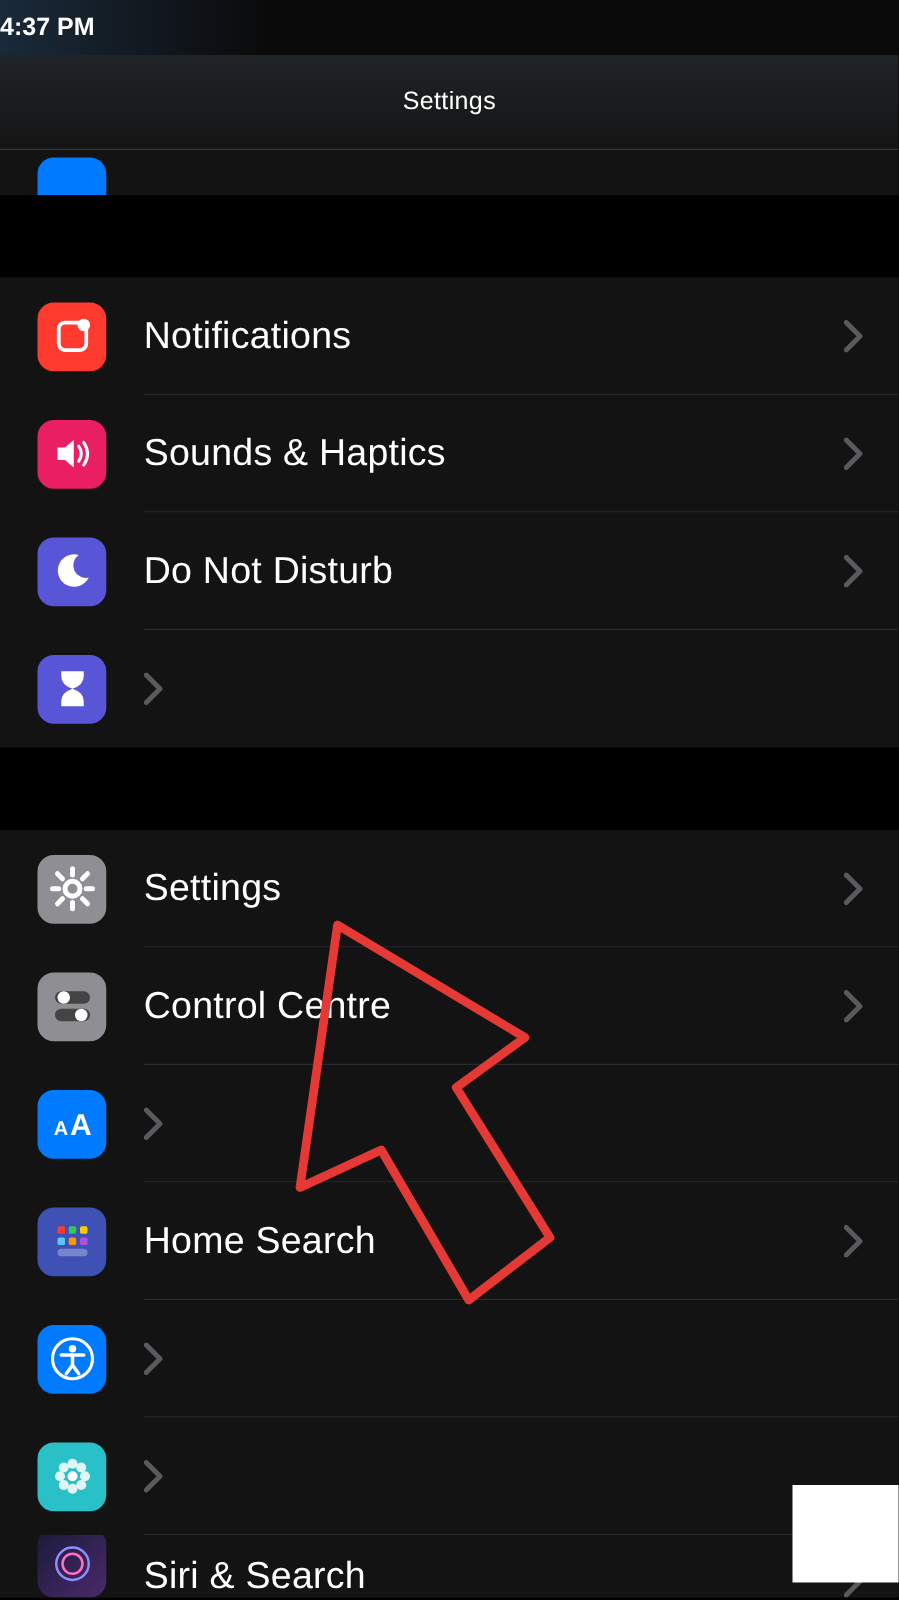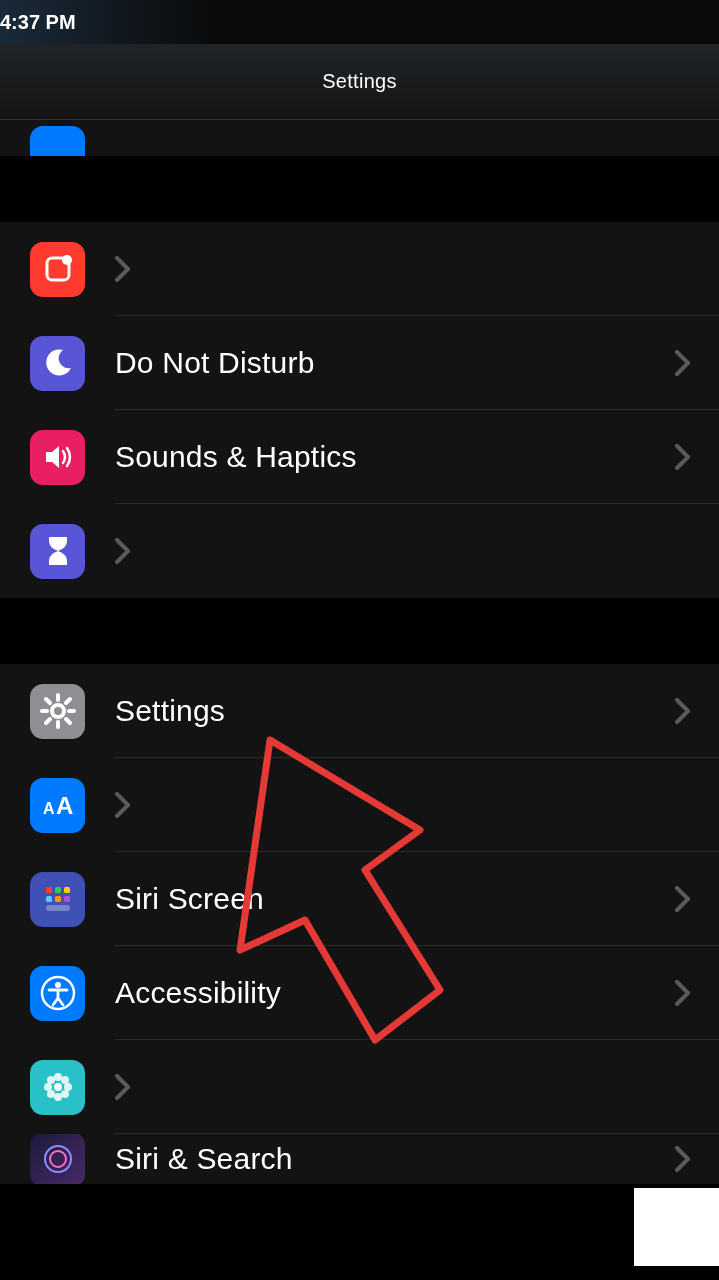--- a/index.html
+++ b/index.html
@@ -87,21 +87,21 @@
       flex-shrink: 0;
     }
     .partial-row {
       height: 36px;
       background: #131313;
       display:flex;
       align-items:flex-end;
       padding: 0 28px 0 30px;
     }
     .partial-row .icon-wrap { width:55px; height:30px; border-radius:13px 13px 0 0; }
-    .cut-row { height: 50px; align-items:center; overflow:hidden;}
+    .cut-row { height: 50px; align-items:flex-end; overflow:hidden;}
     
     .bg-notif { background:#ff3b30; }
     .bg-sound { background:#e91e63; }
     .bg-dnd { background:#5856d6; }
     .bg-screentime { background:#5856d6; }
     .bg-general { background:#8e8e93; }
     .bg-control { background:#8e8e93; }
     .bg-display { background:#007aff; }
     .bg-home { background:#3f51b5; }
     .bg-access { background:#007aff; }
@@ -147,48 +147,49 @@
 
   <div class="section">
 
     <div class="row">
       <div class="icon-wrap bg-notif">
         <svg width="34" height="34" viewBox="0 0 34 34">
             <rect x="6" y="6" width="22" height="22" rx="5" fill="none" stroke="#fff" stroke-width="3"></rect>
             <circle cx="26" cy="8" r="5" fill="#fff"></circle>
           </svg>
       </div>
-      <svg class="chevron" width="16" height="26" viewBox="0 0 16 26">
-          <path d="M2 2 L13 13 L2 24" stroke="currentColor" stroke-width="4" fill="none" stroke-linecap="round" stroke-linejoin="round"></path>
-        </svg>
-      <div class="sep"></div>
-    </div>
-
-    <div class="row">
-      <div class="icon-wrap bg-dnd">
-        <svg width="34" height="34" viewBox="0 0 34 34" fill="#fff">
-            <path d="M22 4 A13 13 0 1 0 30 22 A10 10 0 0 1 22 4 Z"></path>
-          </svg>
-      </div>
-      <span class="row-label">Do Not Disturb</span>
+      <span class="row-label">Notifications</span>
       <svg class="chevron" width="16" height="26" viewBox="0 0 16 26">
           <path d="M2 2 L13 13 L2 24" stroke="currentColor" stroke-width="4" fill="none" stroke-linecap="round" stroke-linejoin="round"></path>
         </svg>
       <div class="sep"></div>
     </div>
 
     <div class="row">
       <div class="icon-wrap bg-sound">
         <svg width="36" height="36" viewBox="0 0 36 36" fill="#fff">
             <path d="M6 13 L12 13 L19 7 L19 29 L12 23 L6 23 Z"></path>
             <path d="M23 12 Q27 18 23 24" stroke="#fff" stroke-width="2.5" fill="none" stroke-linecap="round"></path>
             <path d="M27 9 Q33 18 27 27" stroke="#fff" stroke-width="2.5" fill="none" stroke-linecap="round"></path>
           </svg>
       </div>
       <span class="row-label">Sounds &amp; Haptics</span>
+      <svg class="chevron" width="16" height="26" viewBox="0 0 16 26">
+          <path d="M2 2 L13 13 L2 24" stroke="currentColor" stroke-width="4" fill="none" stroke-linecap="round" stroke-linejoin="round"></path>
+        </svg>
+      <div class="sep"></div>
+    </div>
+
+    <div class="row">
+      <div class="icon-wrap bg-dnd">
+        <svg width="34" height="34" viewBox="0 0 34 34" fill="#fff">
+            <path d="M22 4 A13 13 0 1 0 30 22 A10 10 0 0 1 22 4 Z"></path>
+          </svg>
+      </div>
+      <span class="row-label">Do Not Disturb</span>
       <svg class="chevron" width="16" height="26" viewBox="0 0 16 26">
           <path d="M2 2 L13 13 L2 24" stroke="currentColor" stroke-width="4" fill="none" stroke-linecap="round" stroke-linejoin="round"></path>
         </svg>
       <div class="sep"></div>
     </div>
 
     <div class="row">
       <div class="icon-wrap bg-screentime">
         <svg width="30" height="36" viewBox="0 0 30 36" fill="#fff">
             <path d="M6 4 L24 4 L24 8 Q24 15 15 18 Q24 21 24 28 L24 32 L6 32 L6 28 Q6 21 15 18 Q6 15 6 8 Z"></path>
@@ -220,20 +221,35 @@
             </g>
           </svg>
       </div>
       <span class="row-label">Settings</span>
       <svg class="chevron" width="16" height="26" viewBox="0 0 16 26">
           <path d="M2 2 L13 13 L2 24" stroke="currentColor" stroke-width="4" fill="none" stroke-linecap="round" stroke-linejoin="round"></path>
         </svg>
       <div class="sep"></div>
     </div>
 
+    <div class="row">
+      <div class="icon-wrap bg-control">
+        <svg width="36" height="34" viewBox="0 0 36 34">
+            <rect x="4" y="5" width="28" height="10" rx="5" fill="#444"></rect>
+            <circle cx="11" cy="10" r="5" fill="#fff"></circle>
+            <rect x="4" y="19" width="28" height="10" rx="5" fill="#444"></rect>
+            <circle cx="25" cy="24" r="5" fill="#fff"></circle>
+          </svg>
+      </div>
+      <span class="row-label">Control Centre</span>
+      <svg class="chevron" width="16" height="26" viewBox="0 0 16 26">
+          <path d="M2 2 L13 13 L2 24" stroke="currentColor" stroke-width="4" fill="none" stroke-linecap="round" stroke-linejoin="round"></path>
+        </svg>
+      <div class="sep"></div>
+    </div>
 
     <div class="row">
       <div class="icon-wrap bg-display">
         <svg width="40" height="30" viewBox="0 0 40 30" fill="#fff">
             <text x="5" y="24" font-size="16" font-weight="700" fill="#fff">A</text>
             <text x="18" y="24" font-size="24" font-weight="700" fill="#fff">A</text>
           </svg>
       </div>
       <svg class="chevron" width="16" height="26" viewBox="0 0 16 26">
           <path d="M2 2 L13 13 L2 24" stroke="currentColor" stroke-width="4" fill="none" stroke-linecap="round" stroke-linejoin="round"></path>
@@ -246,36 +262,35 @@
         <svg width="36" height="36" viewBox="0 0 36 36">
             <rect x="6" y="6" width="6" height="6" rx="1.5" fill="#ff3b30"></rect>
             <rect x="15" y="6" width="6" height="6" rx="1.5" fill="#34c759"></rect>
             <rect x="24" y="6" width="6" height="6" rx="1.5" fill="#ffcc00"></rect>
             <rect x="6" y="15" width="6" height="6" rx="1.5" fill="#5ac8fa"></rect>
             <rect x="15" y="15" width="6" height="6" rx="1.5" fill="#ff9500"></rect>
             <rect x="24" y="15" width="6" height="6" rx="1.5" fill="#af52de"></rect>
             <rect x="6" y="24" width="24" height="6" rx="3" fill="rgba(255,255,255,0.3)"></rect>
           </svg>
       </div>
-      <span class="row-label">Siri Screen</span>
+      <span class="row-label">Home Search</span>
       <svg class="chevron" width="16" height="26" viewBox="0 0 16 26">
           <path d="M2 2 L13 13 L2 24" stroke="currentColor" stroke-width="4" fill="none" stroke-linecap="round" stroke-linejoin="round"></path>
         </svg>
       <div class="sep"></div>
     </div>
 
     <div class="row">
       <div class="icon-wrap bg-access">
         <svg width="38" height="38" viewBox="0 0 38 38">
             <circle cx="19" cy="19" r="16" fill="none" stroke="#fff" stroke-width="2.5"></circle>
             <circle cx="19" cy="11" r="3" fill="#fff"></circle>
             <path d="M10 16 L28 16 M19 16 L19 24 M19 24 L14 31 M19 24 L24 31" stroke="#fff" stroke-width="2.8" stroke-linecap="round" fill="none"></path>
           </svg>
       </div>
-      <span class="row-label">Accessibility</span>
       <svg class="chevron" width="16" height="26" viewBox="0 0 16 26">
           <path d="M2 2 L13 13 L2 24" stroke="currentColor" stroke-width="4" fill="none" stroke-linecap="round" stroke-linejoin="round"></path>
         </svg>
       <div class="sep"></div>
     </div>
 
     <div class="row">
       <div class="icon-wrap bg-wallpaper">
         <svg width="36" height="36" viewBox="0 0 36 36" fill="#fff">
             <circle cx="18" cy="18" r="4"></circle>

